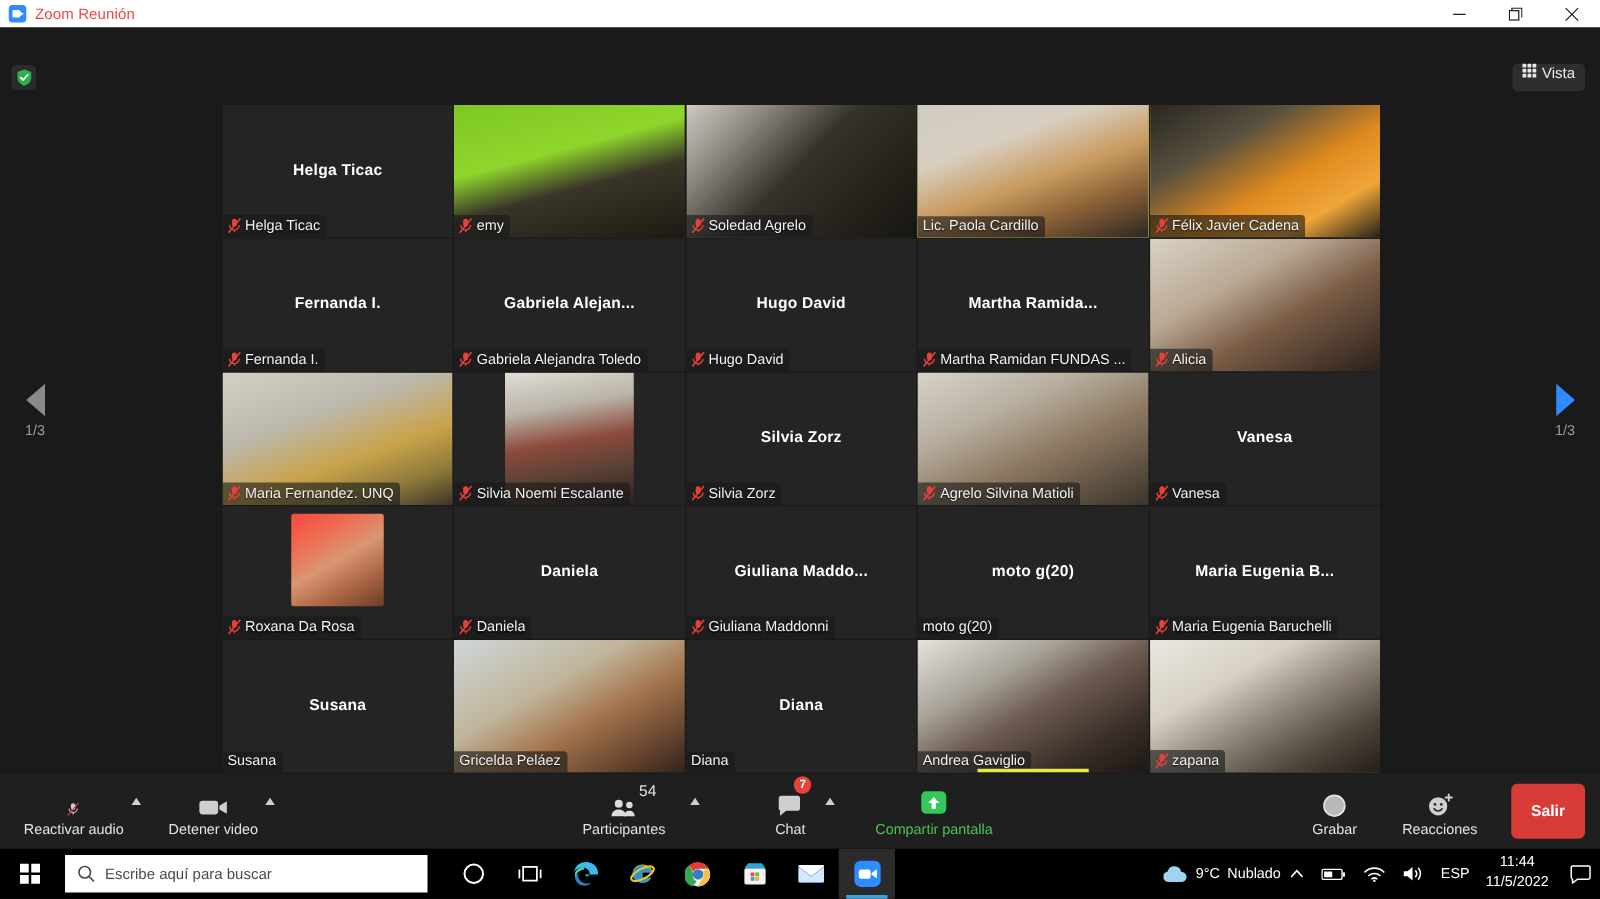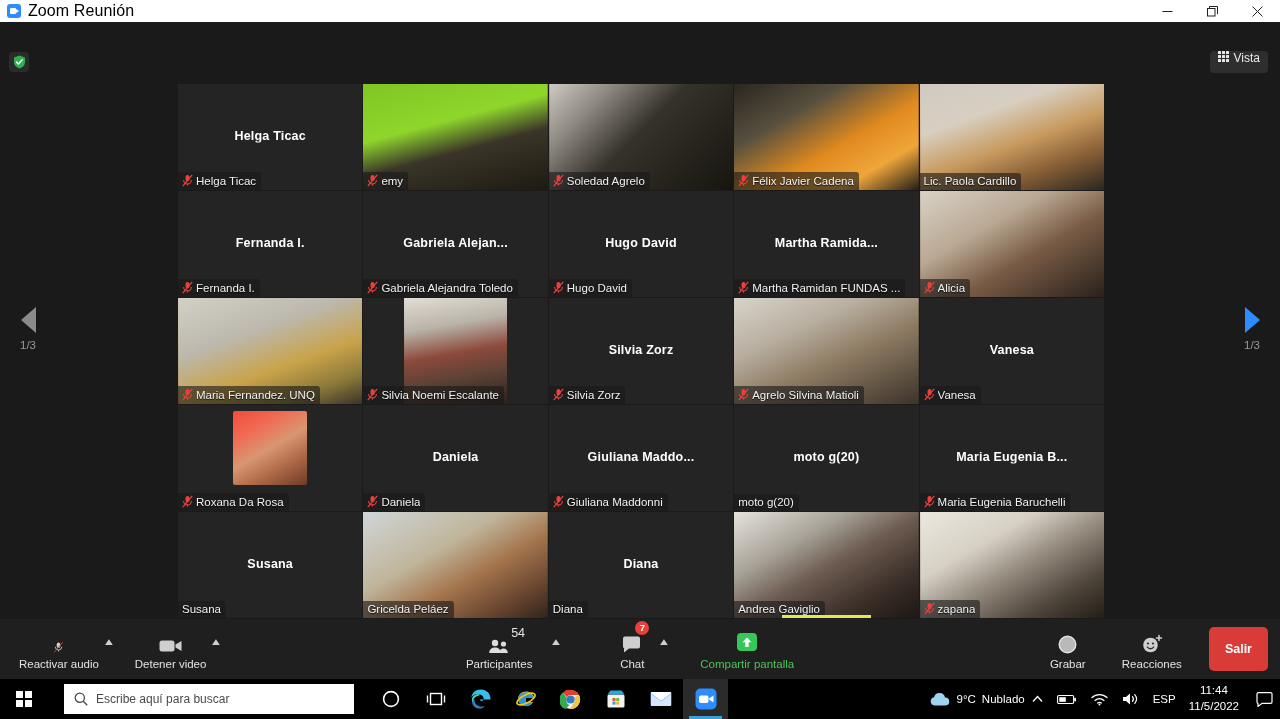--- a/index.html
+++ b/index.html
@@ -27,21 +27,21 @@
     width: 6px; height: 6px; background: #fff; border-radius: 1px;
   }
   #titlebar .zoom-logo::before {
     content: ""; position: absolute; left: 8.5px; top: 4.5px;
     width: 0; height: 0;
     border-top: 2.5px solid transparent;
     border-bottom: 2.5px solid transparent;
     border-left: 3.5px solid #fff;
   }
   #titlebar .title-text {
-    font-size: 16px; color: #000000; letter-spacing: .1px;
+    font-size: 12px; color: #ef4444; letter-spacing: .1px;
   }
   #winbtns { position: absolute; right: 0; top: 0; height: 22px; display: flex; }
   #winbtns .wb {
     width: 45px; height: 22px;
     display: flex; align-items: center; justify-content: center;
     color: #202020;
   }
   #winbtns .wb svg { display: block; }
 
   
@@ -183,21 +183,21 @@
     position: absolute; left: 0; bottom: 0;
     width: 1280px; height: 40px;
     background: #000000;
     display: flex; align-items: center;
     z-index: 20;
   }
   #startbtn { width: 48px; height: 40px; display: flex; align-items: center; justify-content: center; }
   .winlogo { display: grid; grid-template-columns: 7px 7px; grid-template-rows: 7px 7px; gap: 1.5px; }
   .winlogo i { background: #fff; display: block; }
   #searchbox {
-    width: 290px; height: 30px; margin-left: 16px;
+    width: 290px; height: 30px; margin-left: 4px;
     background: #ffffff; color: #4a4a4a;
     display: flex; align-items: center; gap: 8px;
     padding: 0 10px; font-size: 12px;
   }
   .tb-app {
     width: 45px; height: 40px;
     display: flex; align-items: center; justify-content: center;
     position: relative;
   }
   .tb-app.active { background: #2b2b2b; }
@@ -304,36 +304,36 @@
         <div class="plate">
           <svg class="mic-muted" viewBox="0 0 11 13">
             <rect x="3.5" y="1" width="4" height="6.2" rx="2" fill="#e8413c"></rect>
             <path d="M1.6 6 a3.9 3.9 0 0 0 7.8 0" fill="none" stroke="#e8413c" stroke-width="1.1"></path>
             <line x1="5.5" y1="9.8" x2="5.5" y2="11.6" stroke="#e8413c" stroke-width="1.1"></line>
             <line x1="0.8" y1="12.2" x2="10.2" y2="0.8" stroke="#e8413c" stroke-width="1.3"></line>
           </svg>
           <span class="nm">Soledad Agrelo</span>
         </div>
       </div>
-      <div class="tile">
-        <div class="vid" style="background-image:linear-gradient(150deg,#2a2620 0%,#57503f 30%,#e08a1e 58%,#f0a63a 78%,#241f18 100%)"></div>
-        <div class="plate">
-          <svg class="mic-muted" viewBox="0 0 11 13">
-            <rect x="3.5" y="1" width="4" height="6.2" rx="2" fill="#e8413c"></rect>
-            <path d="M1.6 6 a3.9 3.9 0 0 0 7.8 0" fill="none" stroke="#e8413c" stroke-width="1.1"></path>
-            <line x1="5.5" y1="9.8" x2="5.5" y2="11.6" stroke="#e8413c" stroke-width="1.1"></line>
-            <line x1="0.8" y1="12.2" x2="10.2" y2="0.8" stroke="#e8413c" stroke-width="1.3"></line>
-          </svg>
-          <span class="nm">Félix Javier Cadena</span>
-        </div>
-      </div>
       <div class="tile active">
         <div class="vid" style="background-image:linear-gradient(160deg,#cfcac2 0%,#d8cfc1 30%,#c89a5e 55%,#8a6137 75%,#2b2620 100%)"></div>
         <div class="plate">
           <span class="nm">Lic. Paola Cardillo</span>
+        </div>
+      </div>
+      <div class="tile">
+        <div class="vid" style="background-image:linear-gradient(150deg,#2a2620 0%,#57503f 30%,#e08a1e 58%,#f0a63a 78%,#241f18 100%)"></div>
+        <div class="plate">
+          <svg class="mic-muted" viewBox="0 0 11 13">
+            <rect x="3.5" y="1" width="4" height="6.2" rx="2" fill="#e8413c"></rect>
+            <path d="M1.6 6 a3.9 3.9 0 0 0 7.8 0" fill="none" stroke="#e8413c" stroke-width="1.1"></path>
+            <line x1="5.5" y1="9.8" x2="5.5" y2="11.6" stroke="#e8413c" stroke-width="1.1"></line>
+            <line x1="0.8" y1="12.2" x2="10.2" y2="0.8" stroke="#e8413c" stroke-width="1.3"></line>
+          </svg>
+          <span class="nm">Félix Javier Cadena</span>
         </div>
       </div>
       <div class="tile">
         <div class="centername">Fernanda I.</div>
         <div class="plate">
           <svg class="mic-muted" viewBox="0 0 11 13">
             <rect x="3.5" y="1" width="4" height="6.2" rx="2" fill="#e8413c"></rect>
             <path d="M1.6 6 a3.9 3.9 0 0 0 7.8 0" fill="none" stroke="#e8413c" stroke-width="1.1"></path>
             <line x1="5.5" y1="9.8" x2="5.5" y2="11.6" stroke="#e8413c" stroke-width="1.1"></line>
             <line x1="0.8" y1="12.2" x2="10.2" y2="0.8" stroke="#e8413c" stroke-width="1.3"></line>

